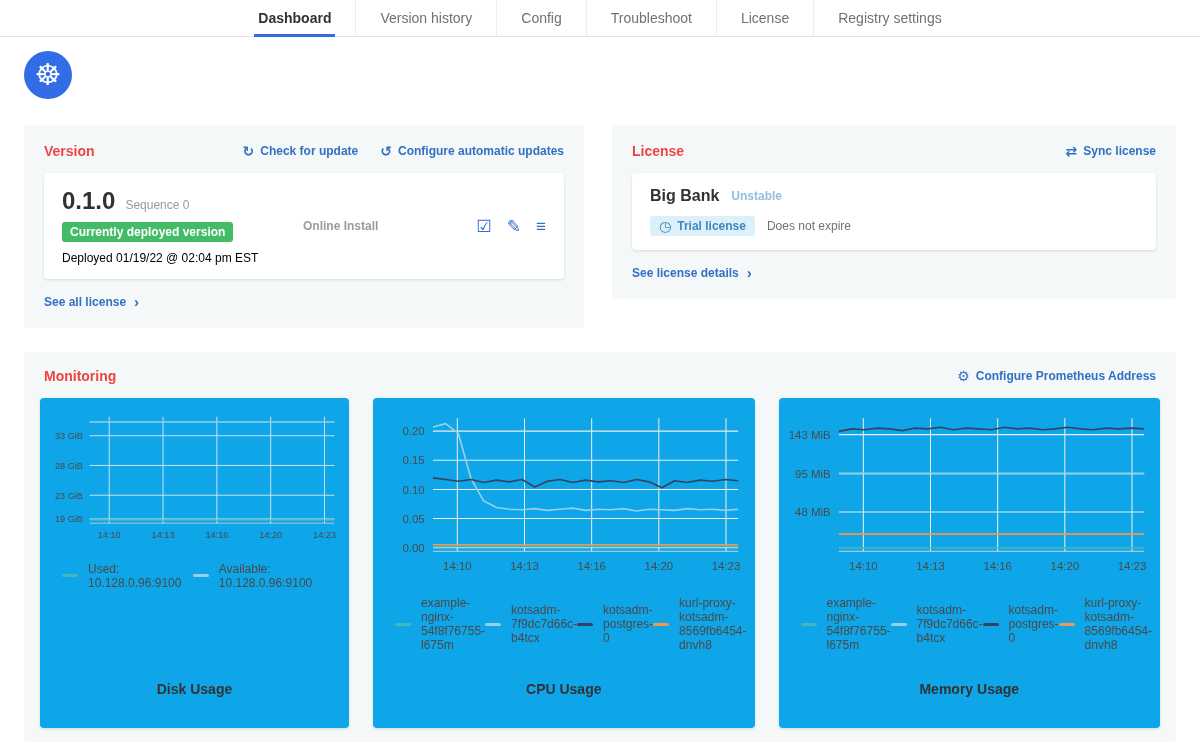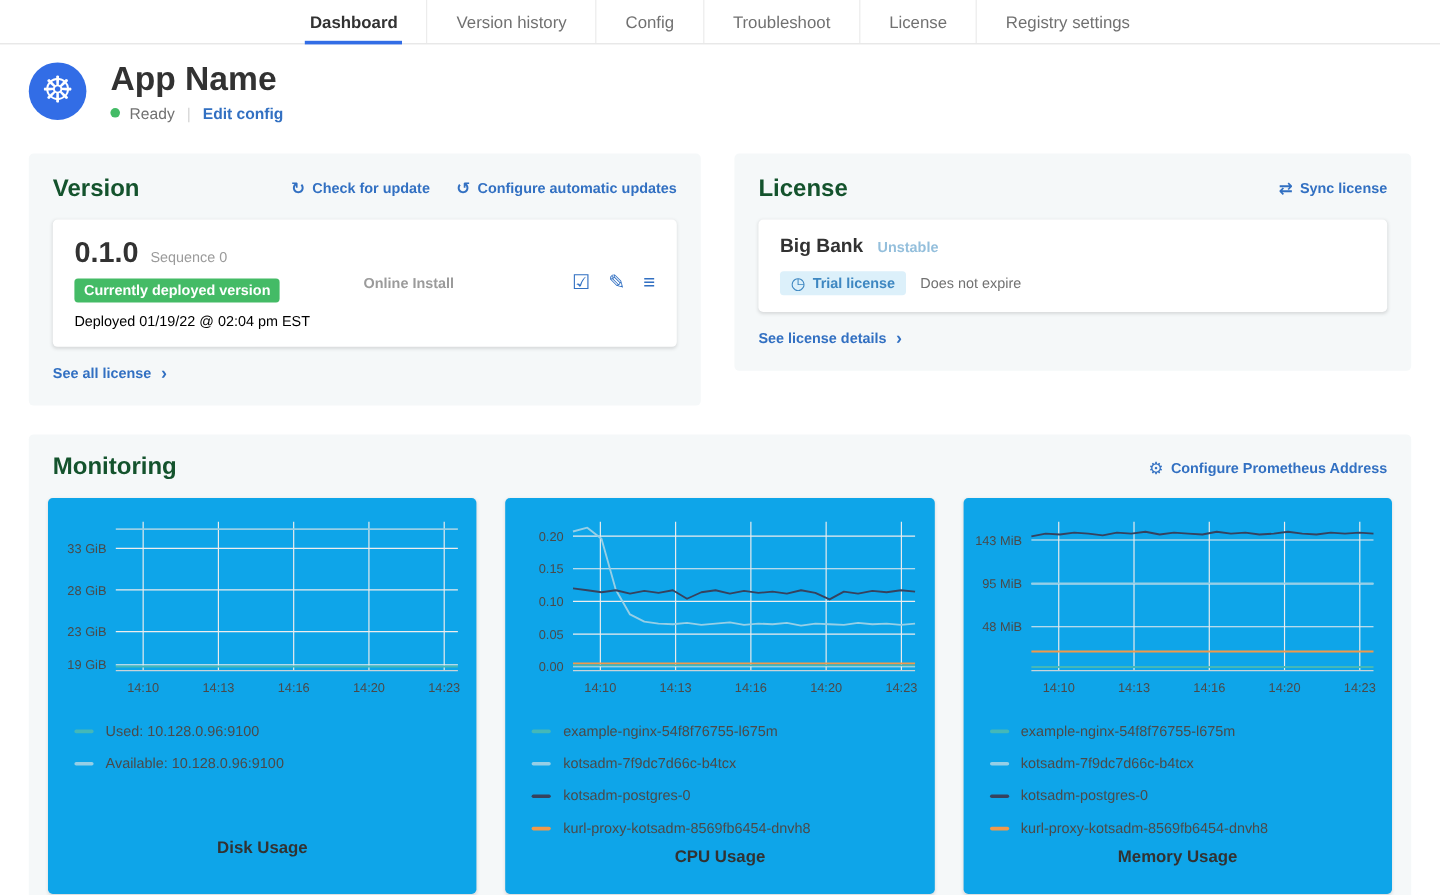--- a/index.html
+++ b/index.html
@@ -27,21 +27,21 @@
   .link--md{font-size:13px}
   .icon{font-size:14px;line-height:1}
   .chev{font-size:15px;font-weight:bold;margin-left:2px}
 
   
   .cards-row{display:flex;gap:28px;margin-top:26px;align-items:flex-start}
   .panel{background:#f5f8f9;border-radius:4px;padding:18px 20px}
   .panel--version{flex:0 0 560px}
   .panel--license{flex:1}
   .panel-head{display:flex;justify-content:space-between;align-items:center;margin-bottom:14px}
-  .panel-title{font-size:20px;font-weight:bold;color:#14532d}
+  .panel-title{font-size:14px;font-weight:bold;color:#ef4444}
   .head-links{display:flex;gap:22px}
   .card{background:#fff;border-radius:4px;box-shadow:0 1px 3px rgba(0,0,0,.12)}
 
   .version-card{display:flex;align-items:center;padding:14px 18px;gap:16px}
   .vc-left{flex:0 0 225px}
   .version-line{display:flex;align-items:baseline;gap:10px}
   .version-number{font-size:24px;font-weight:bold}
   .sequence{font-size:12px;color:#9b9b9b}
   .deployed-badge{display:inline-block;background:#44bb66;color:#fff;font-size:12px;font-weight:bold;padding:3px 8px;border-radius:3px;margin-top:7px}
   .deployed-at{font-size:12px;color:#000000;margin-top:9px}
@@ -59,21 +59,21 @@
   .expiry{font-size:12px;color:#717171}
 
   
   .monitoring{background:#f5f8f9;border-radius:4px;margin-top:24px;padding:16px 16px 14px}
   .mon-head{display:flex;justify-content:space-between;align-items:center;margin-bottom:14px;padding:0 4px}
   .charts-row{display:flex;gap:24px}
   .chart-card{flex:1;background:#0ea5e9;border-radius:4px;box-shadow:0 1px 3px rgba(0,0,0,.12);padding:12px 8px 31px;display:flex;flex-direction:column;height:330px}
   .chart-plot{line-height:0}
   .chart-svg{width:100%;height:auto;display:block}
   .tick{font-size:11px;fill:#4a4a4a;font-family:"Liberation Sans","DejaVu Sans",sans-serif}
-  .legend{margin:12px 0 0 14px;display:flex;flex-direction:column;gap:13px}
+  .legend{margin:12px 0 0 14px;display:flex;flex-direction:row;}
   .legend-item{display:flex;align-items:center;gap:10px;font-size:12px;color:#4a4a4a}
   .legend-dash{width:16px;height:3px;border-radius:2px;flex:0 0 16px}
   .chart-title{margin-top:auto;text-align:center;font-size:14px;font-weight:bold;padding-top:8px}
 </style>
 </head>
 <body>
 
 <nav class="nav">
   <div class="tab tab--active">Dashboard</div>
   <div class="tab">Version history</div>
@@ -81,29 +81,20 @@
   <div class="tab">Troubleshoot</div>
   <div class="tab">License</div>
   <div class="tab">Registry settings</div>
 </nav>
 
 <div class="page">
 
   <header class="app-header">
     <div class="k8s-logo">
       <span>☸</span>
-    </div>
-    <div>
-      <h1 class="app-title">App Name</h1>
-      <div class="status-row">
-        <span class="dot"></span>
-        <span>Ready</span>
-        <span class="vdiv">|</span>
-        <a class="link link--md">Edit config</a>
-      </div>
     </div>
   </header>
 
   <div class="cards-row">
 
     <section class="panel panel--version">
       <div class="panel-head">
         <h2 class="panel-title">Version</h2>
         <div class="head-links">
           <a class="link">

